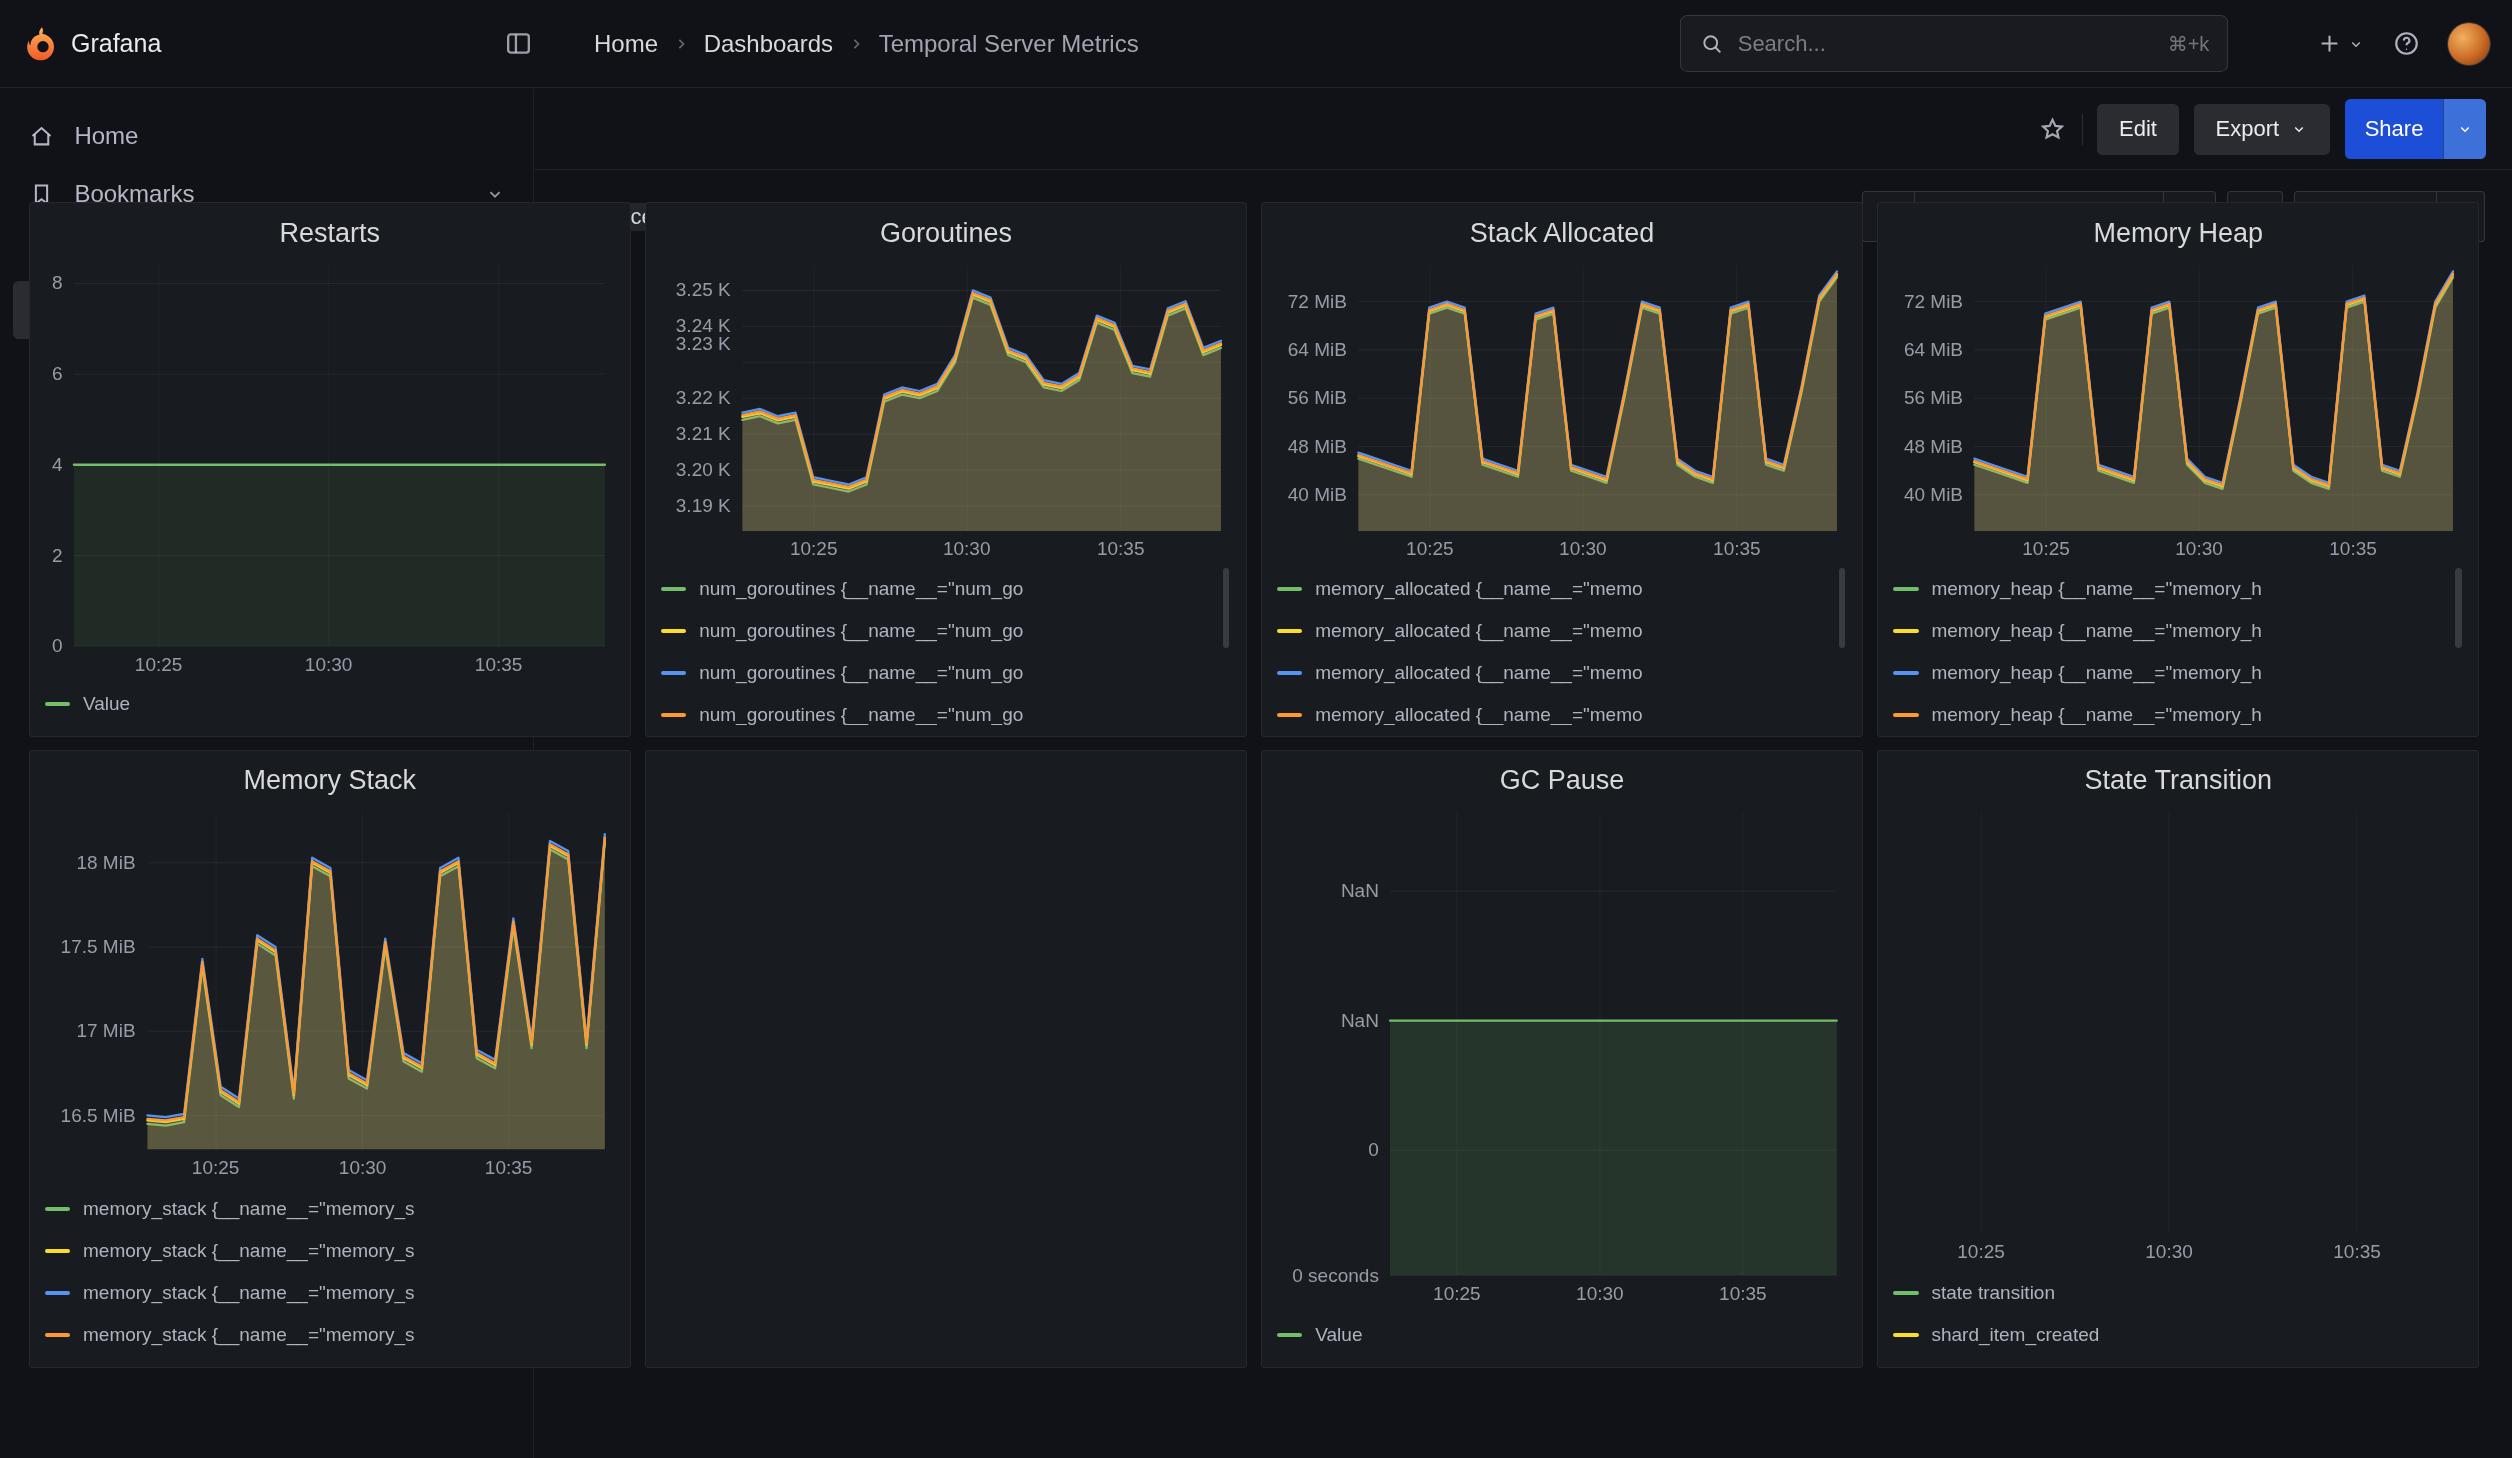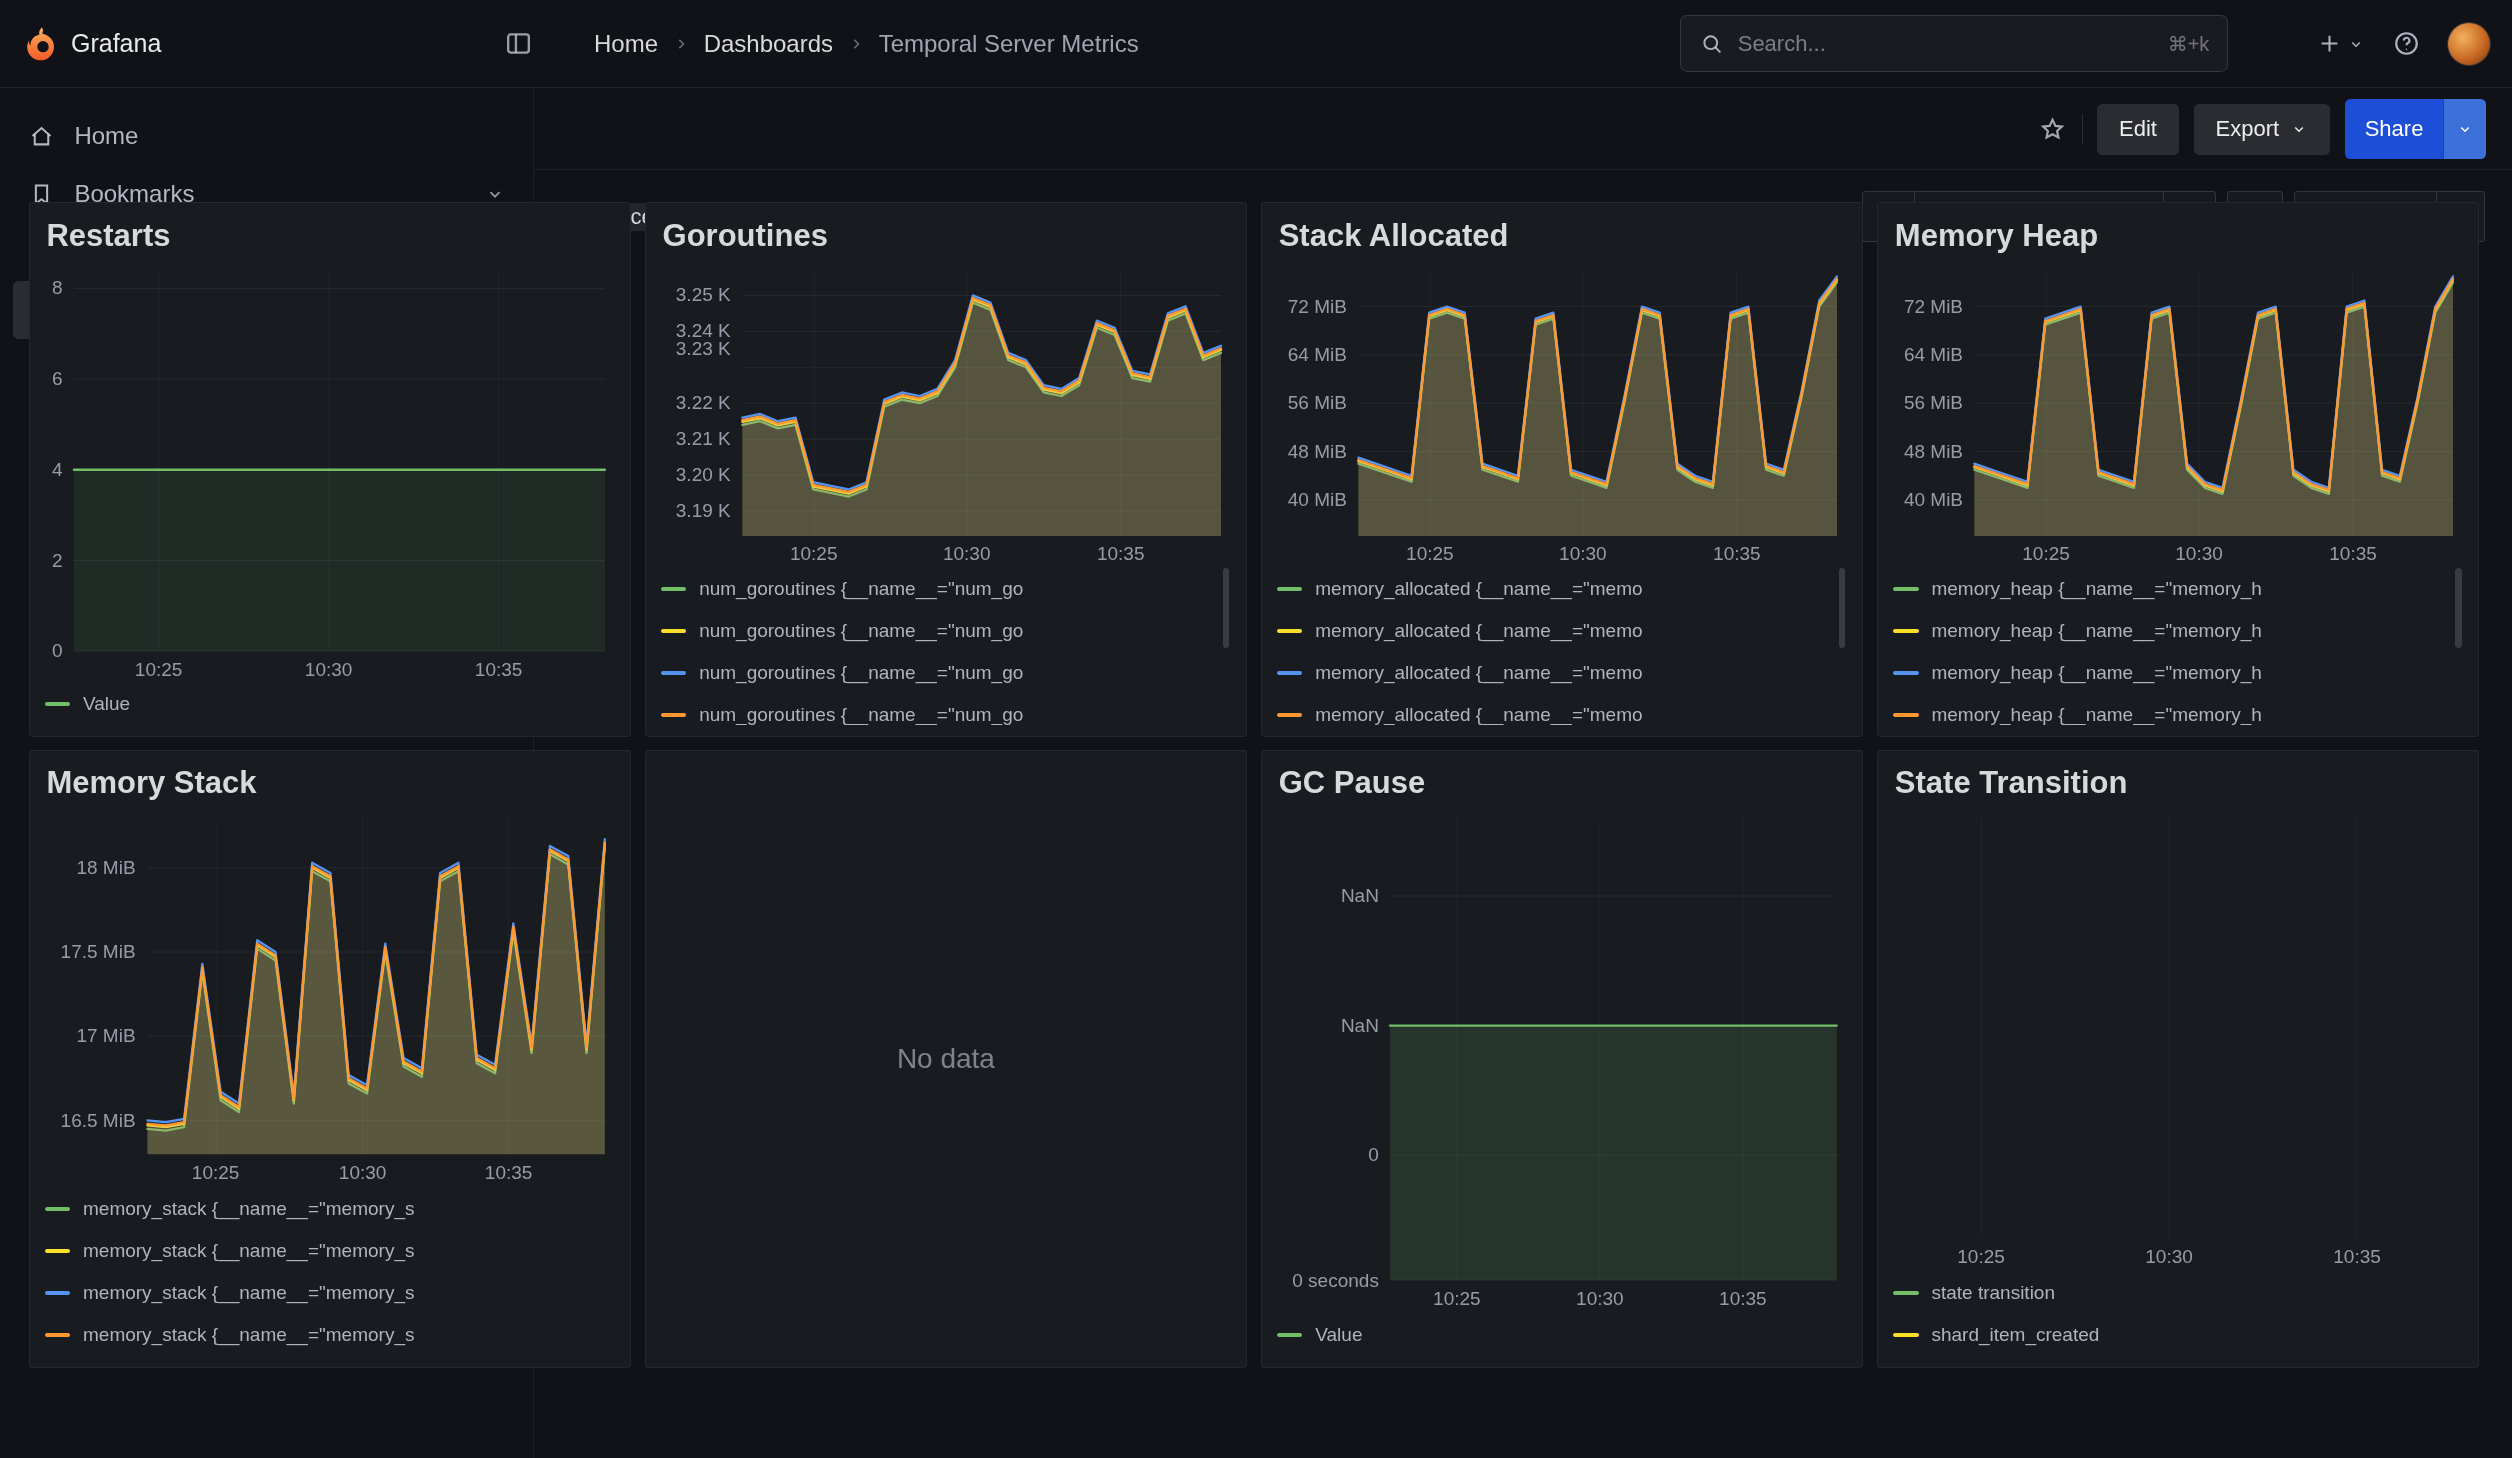--- a/index.html
+++ b/index.html
@@ -97,21 +97,21 @@
   
   #panels-grid{
     position:absolute;left:29px;top:202px;right:33px;
     display:grid;grid-template-columns:repeat(4,1fr);
     grid-template-rows:535px 618px;gap:12.8px 14.6px;
   }
   .panel{
     background:#181b1f;border:0.9px solid rgba(204,204,220,0.07);border-radius:3.7px;
     padding:11px 14.6px;box-sizing:border-box;display:flex;flex-direction:column;overflow:hidden;
   }
-  .panel-title{font-size:31px;font-weight:700;color:#d8d9da;margin:3.7px 1.8px 9px;cursor:pointer;}
+  .panel-title{font-size:27px;font-weight:400;color:#d8d9da;margin:3.7px 1.8px 9px;cursor:pointer;text-align:center;}
   .chart{flex:1;position:relative;min-height:0;}
   .nodata{flex:1;display:flex;align-items:center;justify-content:center;
     color:rgba(204,204,220,0.58);font-size:28px;}
   .ytick{position:absolute;font-size:19px;color:rgba(204,204,220,0.72);line-height:22px;text-align:right;}
   .xtick{position:absolute;font-size:19px;color:rgba(204,204,220,0.72);width:110px;text-align:center;}
   .legend{padding-top:9px;position:relative;flex:none;}
   .legend.clip{max-height:157px;overflow:hidden;}
   .legend-item{display:flex;align-items:center;gap:12.8px;height:42px;cursor:pointer;}
   .legend-marker{width:25.6px;height:4.6px;border-radius:2.7px;flex:none;}
   .legend-label{font-size:19px;color:rgba(204,204,220,0.85);white-space:nowrap;overflow:hidden;}
@@ -636,21 +636,20 @@
           <span class="legend-marker" style="background: rgb(87, 148, 242);"></span>
           <span class="legend-label">memory_stack {__name__="memory_s</span>
         </div>
         <div class="legend-item">
           <span class="legend-marker" style="background: rgb(255, 152, 48);"></span>
           <span class="legend-label">memory_stack {__name__="memory_s</span>
         </div>
       </div>
     </section>
     <section class="panel">
-      <div class="nodata">No data</div>
     </section>
     <section class="panel">
       <div class="panel-title">GC Pause</div>
       <div class="chart">
         <svg width="571" height="503" viewBox="0 0 625 551">
           <line x1="123.5" y1="94.19000000000003" x2="613" y2="94.19000000000003" stroke="rgba(204,204,220,0.09)" stroke-width="1"></line>
           <line x1="123.5" y1="236.14999999999998" x2="613" y2="236.14999999999998" stroke="rgba(204,204,220,0.09)" stroke-width="1"></line>
           <line x1="123.5" y1="378.11" x2="613" y2="378.11" stroke="rgba(204,204,220,0.09)" stroke-width="1"></line>
           <line x1="123.5" y1="515" x2="613" y2="515" stroke="rgba(204,204,220,0.09)" stroke-width="1"></line>
           <line x1="196.925" y1="8" x2="196.925" y2="515" stroke="rgba(204,204,220,0.06)" stroke-width="1"></line>

